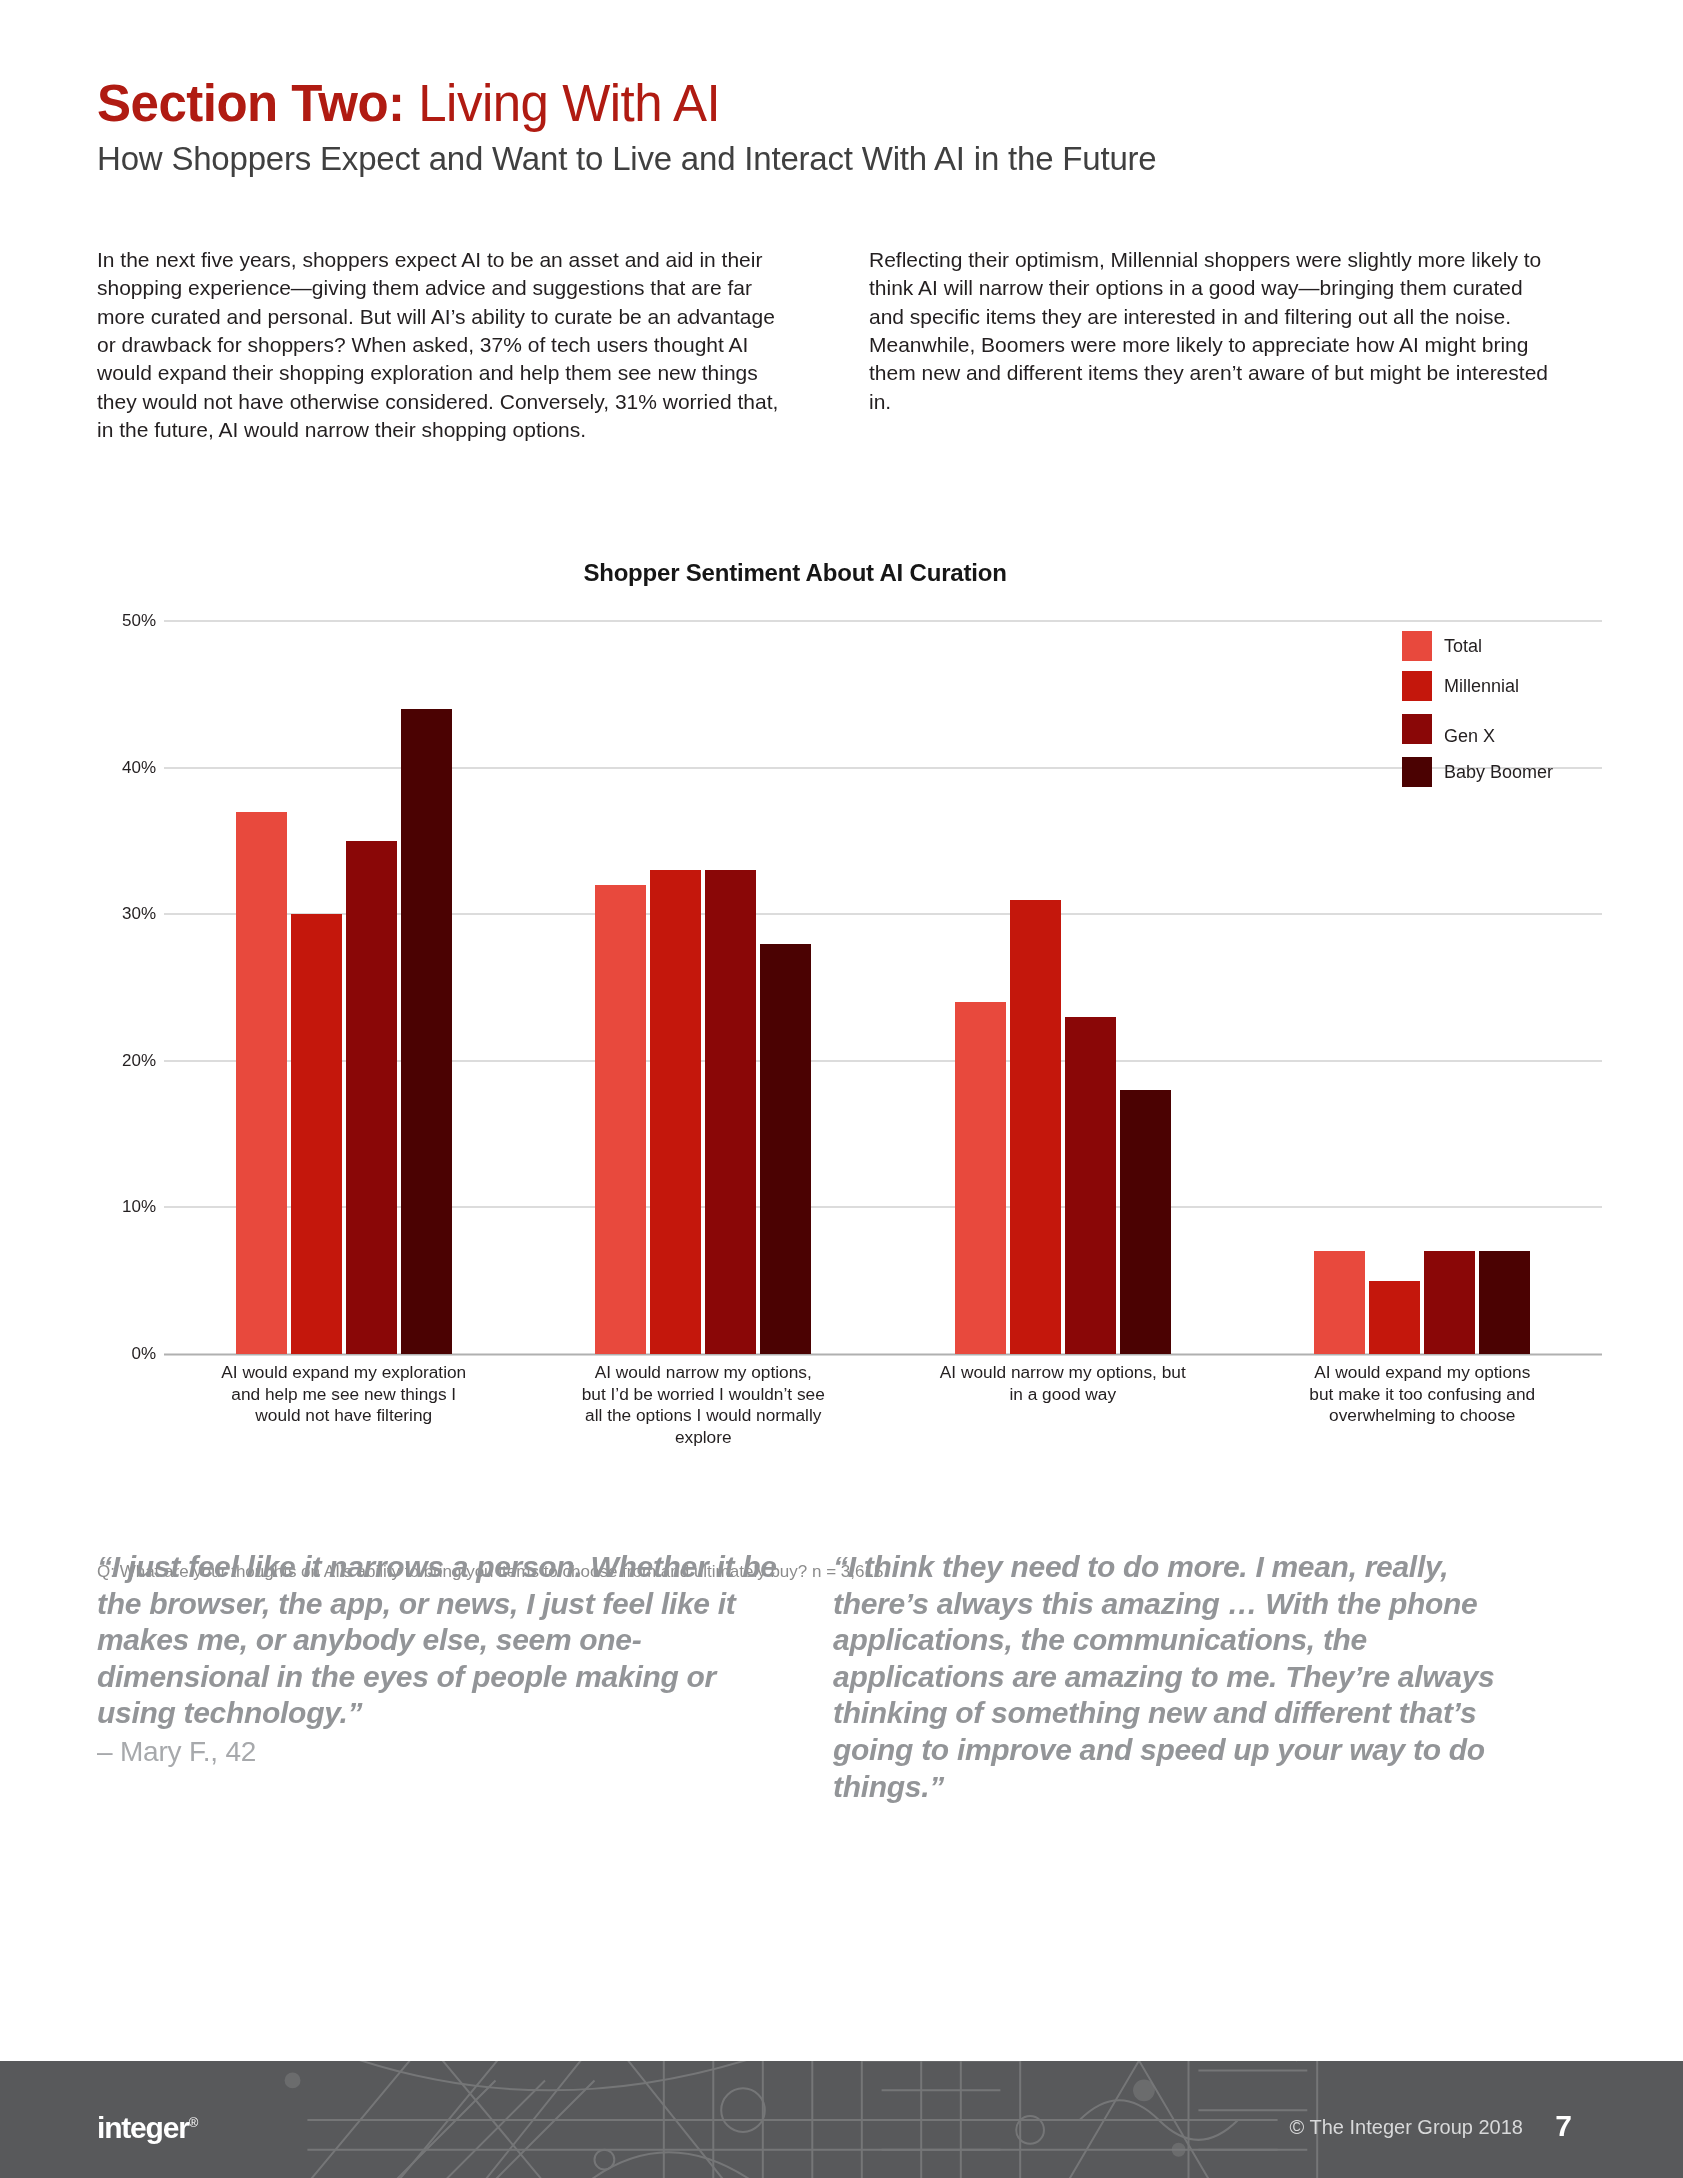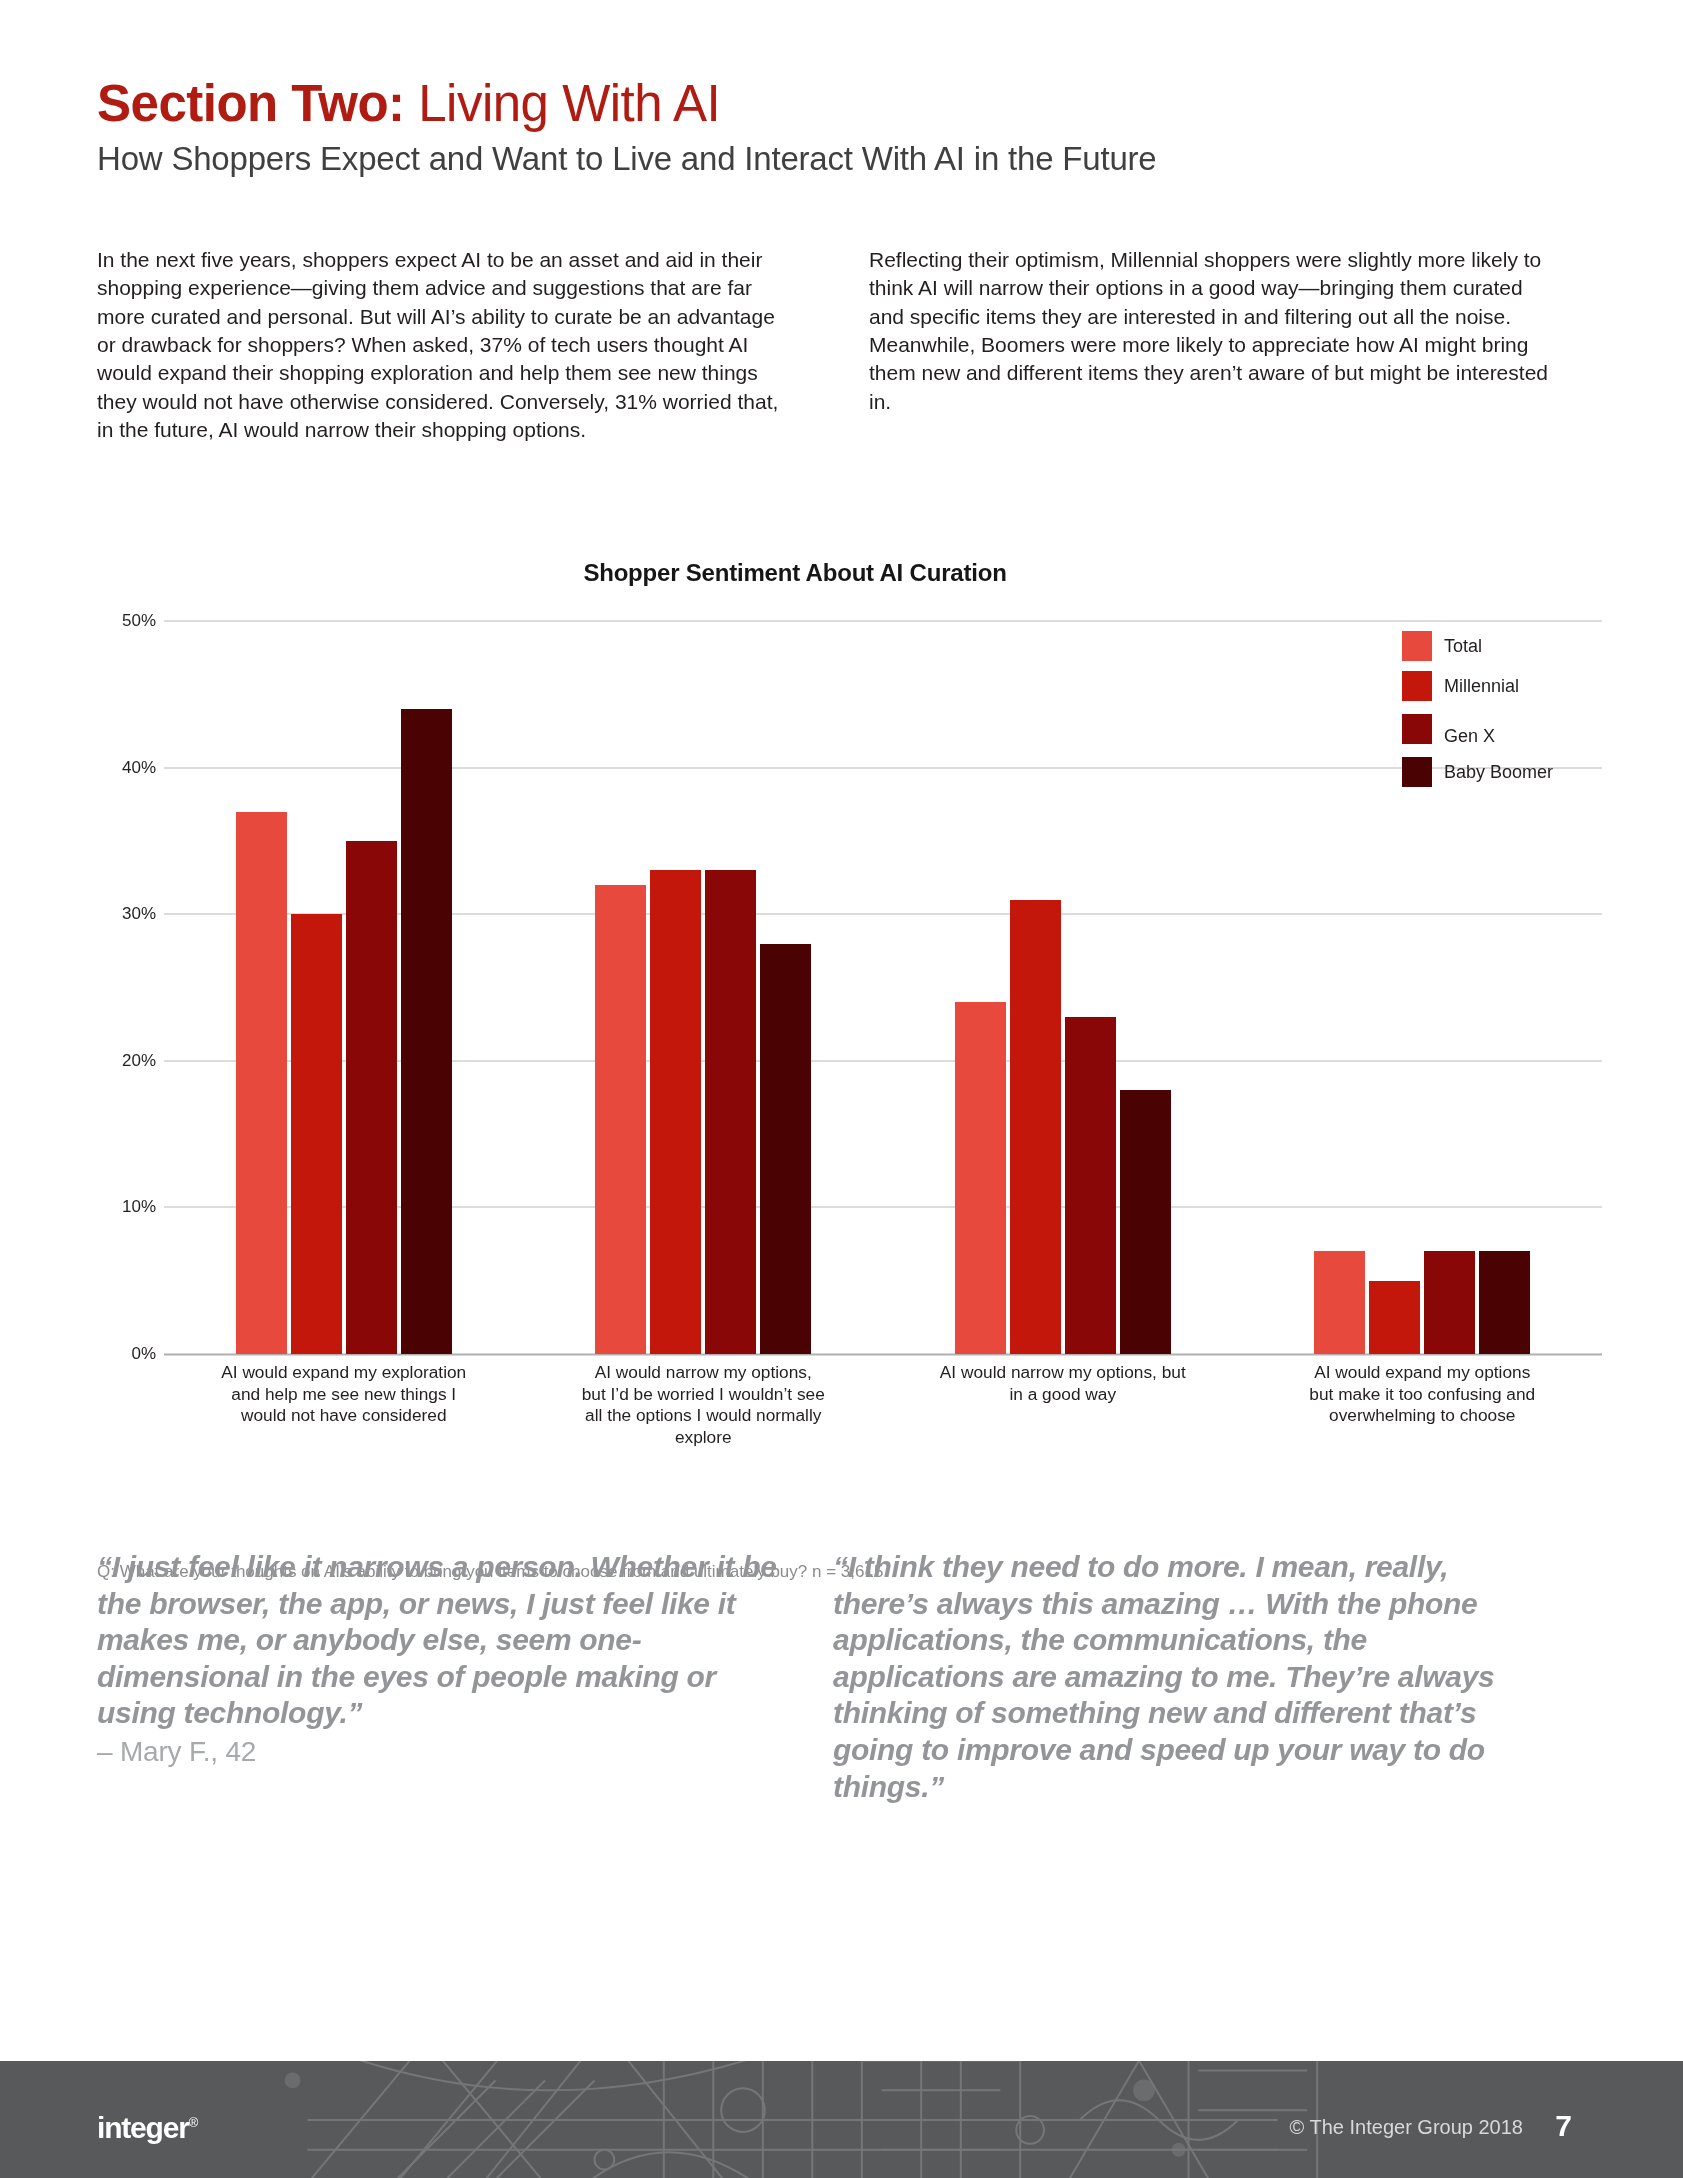--- a/index.html
+++ b/index.html
@@ -266,21 +266,21 @@
             <div class="bar" title="Total: 7%" style="height: 103px; background: rgb(232, 73, 61);"></div>
             <div class="bar" title="Millennial: 5%" style="height: 73px; background: rgb(196, 23, 12);"></div>
             <div class="bar" title="Gen X: 7%" style="height: 103px; background: rgb(138, 7, 7);"></div>
             <div class="bar" title="Baby Boomer: 7%" style="height: 103px; background: rgb(75, 2, 2);"></div>
           </div>
         </div>
       <div class="x-labels" id="x-labels">
           <div class="x-group">
             <span>AI would expand my exploration</span>
             <span>and help me see new things I</span>
-            <span>would not have considered</span>
+            <span>would not have filtering</span>
           </div>
           <div class="x-group">
             <span>AI would narrow my options,</span>
             <span>but I’d be worried I wouldn’t see</span>
             <span>all the options I would normally</span>
             <span>explore</span>
           </div>
           <div class="x-group">
             <span>AI would narrow my options, but</span>
             <span>in a good way</span>

